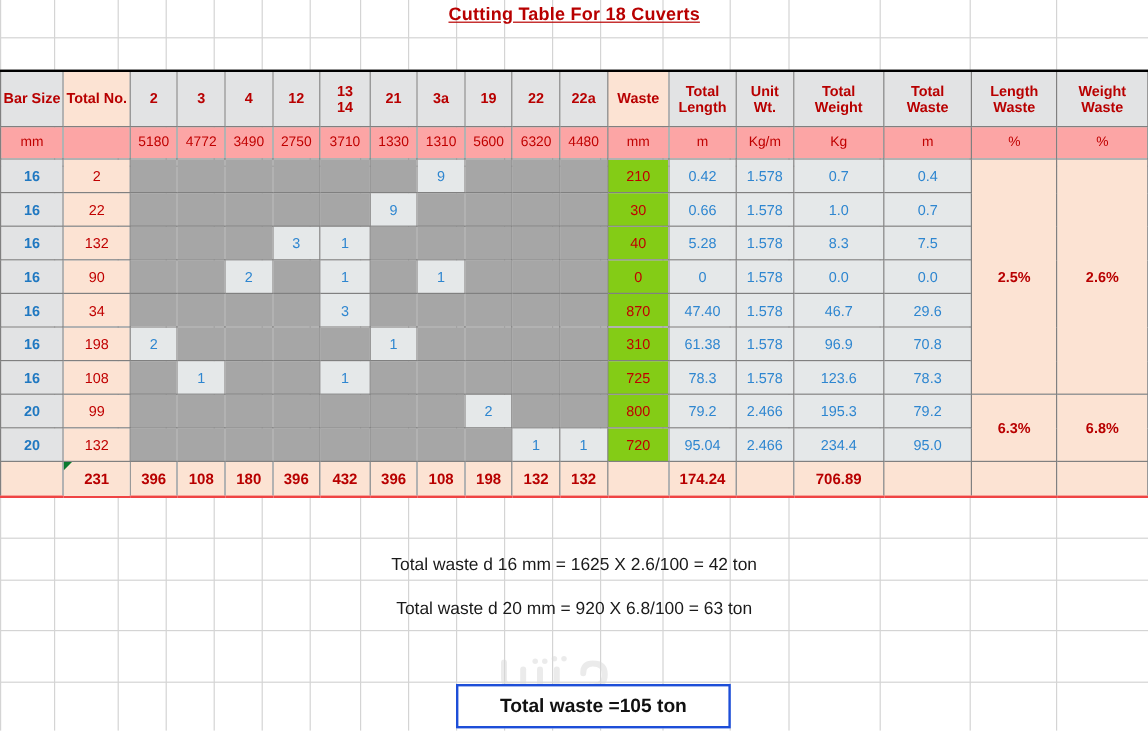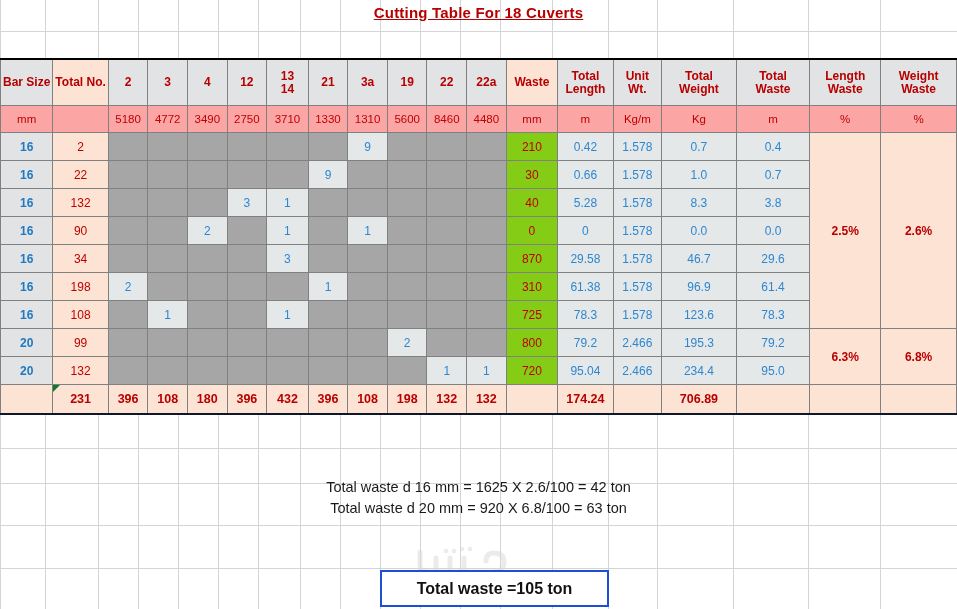--- a/index.html
+++ b/index.html
@@ -124,21 +124,21 @@
     font-size: 12px;
   }
 
   
   tr.totrow td {
     height: 28px;
     background: #fce3d3;
     color: #b80000;
     font-weight: bold;
     font-size: 12.5px;
-    border-bottom: 2px solid #0f172a;
+    border-bottom: 2px solid #ef4444;
   }
   tr.totrow td.blank { color: transparent; }
 
   
   td.has-flag { position: relative; }
   td.has-flag::before {
     content: "";
     position: absolute;
     left: 0; top: 0;
     border-top: 7px solid #0b7a2f;
@@ -157,21 +157,21 @@
   
   .foot-line {
     position: absolute;
     width: 957px;
     text-align: center;
     color: #1a1a1a;
     font-size: 14.5px;
     z-index: 5;
     font-family: "Liberation Sans", sans-serif;
   }
-  #foot1 { top: 479px; }
+  #foot1 { top: 463px; }
   #foot2 { top: 500px; }
 
   
   #watermark {
     position: absolute;
     left: 406px;
     top: 538px;
     width: 120px;
     height: 44px;
     z-index: 2;
@@ -281,21 +281,21 @@
           <td>mm</td>
           <td></td>
           <td>5180</td>
           <td>4772</td>
           <td>3490</td>
           <td>2750</td>
           <td>3710</td>
           <td>1330</td>
           <td>1310</td>
           <td>5600</td>
-          <td>8460</td>
+          <td>6320</td>
           <td>4480</td>
           <td>mm</td>
           <td>m</td>
           <td>Kg/m</td>
           <td>Kg</td>
           <td>m</td>
           <td>%</td>
           <td>%</td>
         </tr>
     </thead>
@@ -350,21 +350,21 @@
           <td class="slot-filled">1</td>
           <td class="slot-empty"></td>
           <td class="slot-empty"></td>
           <td class="slot-empty"></td>
           <td class="slot-empty"></td>
           <td class="slot-empty"></td>
           <td class="waste">40</td>
           <td class="calc">5.28</td>
           <td class="calc">1.578</td>
           <td class="calc">8.3</td>
-          <td class="calc">3.8</td>
+          <td class="calc">7.5</td>
         </tr>
         <tr class="drow">
           <td class="barsize">16</td>
           <td class="barsno">90</td>
           <td class="slot-empty"></td>
           <td class="slot-empty"></td>
           <td class="slot-filled">2</td>
           <td class="slot-empty"></td>
           <td class="slot-filled">1</td>
           <td class="slot-empty"></td>
@@ -385,21 +385,21 @@
           <td class="slot-empty"></td>
           <td class="slot-empty"></td>
           <td class="slot-empty"></td>
           <td class="slot-filled">3</td>
           <td class="slot-empty"></td>
           <td class="slot-empty"></td>
           <td class="slot-empty"></td>
           <td class="slot-empty"></td>
           <td class="slot-empty"></td>
           <td class="waste">870</td>
-          <td class="calc">29.58</td>
+          <td class="calc">47.40</td>
           <td class="calc">1.578</td>
           <td class="calc">46.7</td>
           <td class="calc">29.6</td>
         </tr>
         <tr class="drow">
           <td class="barsize">16</td>
           <td class="barsno">198</td>
           <td class="slot-filled">2</td>
           <td class="slot-empty"></td>
           <td class="slot-empty"></td>
@@ -407,21 +407,21 @@
           <td class="slot-empty"></td>
           <td class="slot-filled">1</td>
           <td class="slot-empty"></td>
           <td class="slot-empty"></td>
           <td class="slot-empty"></td>
           <td class="slot-empty"></td>
           <td class="waste">310</td>
           <td class="calc">61.38</td>
           <td class="calc">1.578</td>
           <td class="calc">96.9</td>
-          <td class="calc">61.4</td>
+          <td class="calc">70.8</td>
         </tr>
         <tr class="drow">
           <td class="barsize">16</td>
           <td class="barsno">108</td>
           <td class="slot-empty"></td>
           <td class="slot-filled">1</td>
           <td class="slot-empty"></td>
           <td class="slot-empty"></td>
           <td class="slot-filled">1</td>
           <td class="slot-empty"></td>

